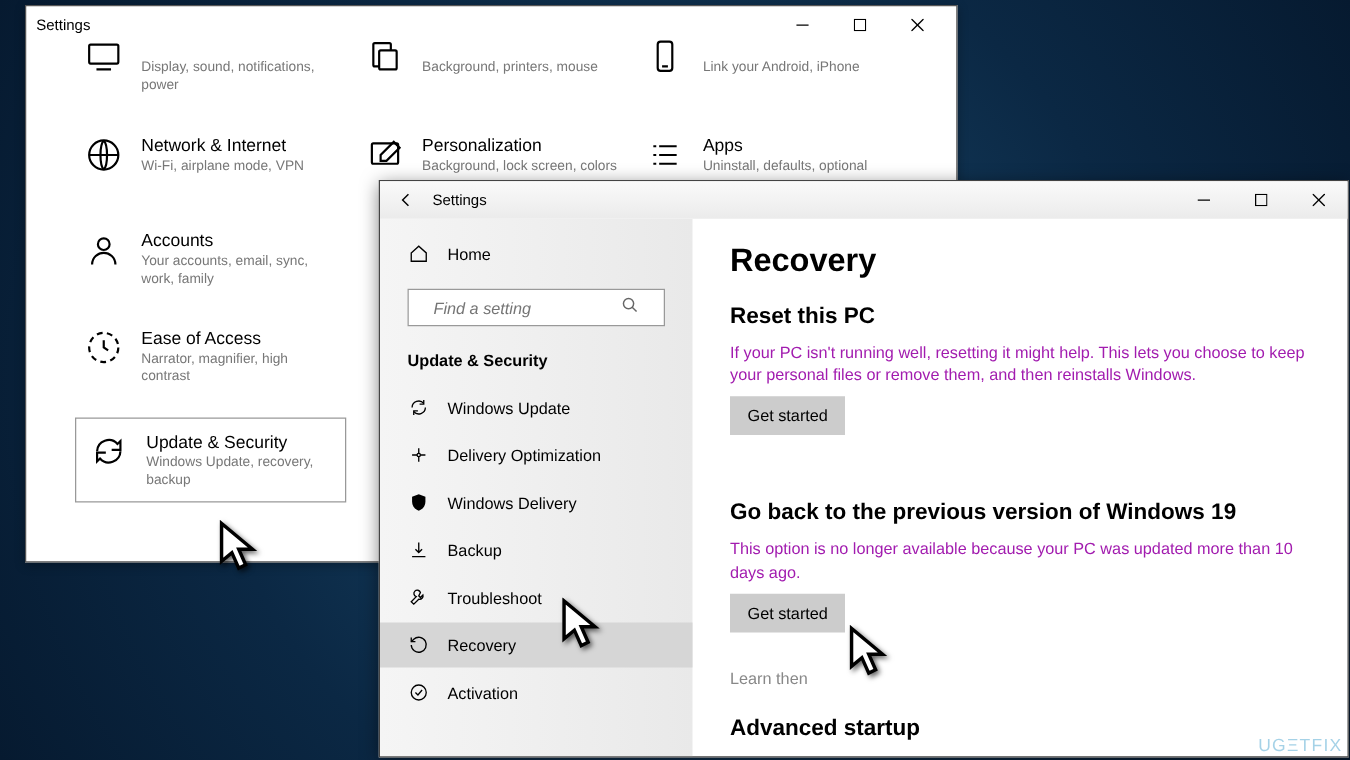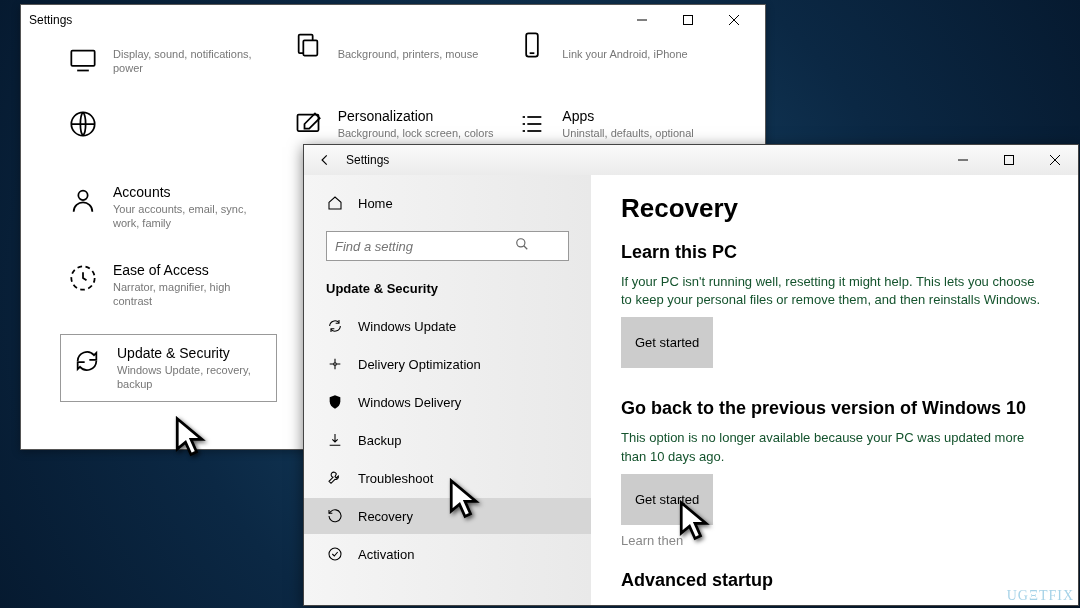--- a/index.html
+++ b/index.html
@@ -116,21 +116,21 @@
   flex: 1;
 }
 .front-body {
   flex: 1;
   display: flex;
   overflow: hidden;
 }
 
 
 .sidebar {
-  width: 287px;
+  width: 250px;
   background: linear-gradient(to right, #f5f5f5, #e9e9e9);
   padding: 10px 0;
   display: flex;
   flex-direction: column;
   gap: 2px;
 }
 .side-item {
   display: flex;
   align-items: center;
   gap: 14px;
@@ -152,21 +152,21 @@
   font-size: 15px;
 }
 .side-search {
   margin: 8px 22px 10px 22px;
   border: 1px solid #999;
   height: 30px;
   display: flex;
   align-items: center;
   padding: 0 8px;
   background: #fff;
-  justify-content: flex-start;
+  justify-content: center;
 }
 .side-search input {
   border: none;
   outline: none;
   font-size: 13px;
   color: #777;
   font-style: italic;
   width: 80%;
   background: transparent;
 }
@@ -188,31 +188,31 @@
   font-weight: 600;
   margin-bottom: 18px;
 }
 .main h2 {
   font-size: 18px;
   font-weight: 600;
   margin-bottom: 10px;
 }
 .main p {
   font-size: 13px;
-  color: #14532d;
+  color: #a21caf;
   line-height: 1.4;
   margin-bottom: 8px;
 }
 .btn {
   display: inline-block;
   background: #ccc;
   border: none;
-  padding: 18px 14px;
+  padding: 8px 14px;
   font-size: 13px;
-  margin-bottom: 8px;
+  margin-bottom: 29px;
 }
 .link {
   font-size: 13px;
   color: #888;
 }
 .section { margin-bottom: 22px; }
 
 
 .cursor {
   position: absolute;
@@ -221,21 +221,21 @@
   pointer-events: none;
 }
 .cursor svg { filter: drop-shadow(2px 2px 2px rgba(0,0,0,0.6)); }
 
 .watermark {
   position: absolute;
   right: 6px;
   bottom: 4px;
   font-size: 14px;
   color: #6bb5d8;
-  font-family: Liberation Serif, serif;
+  font-family: Liberation Sans, sans-serif;
   letter-spacing: 1px;
   opacity: 0.6;
   margin-top: 18px;
 }
 </style>
 </head>
 <body>
 
 <div class="window-back">
   <div class="titlebar">
@@ -255,21 +255,21 @@
         <svg width="10" height="10">
             <line x1="0" y1="0" x2="10" y2="10" stroke="#000"></line>
             <line x1="10" y1="0" x2="0" y2="10" stroke="#000"></line>
           </svg>
       </div>
     </div>
   </div>
   <div class="back-content">
     <div class="settings-grid">
 
-      <div class="setting-tile" style="margin-top:-12px;align-items:flex-end;">
+      <div class="setting-tile" style="margin-top:-12px;">
         <span class="icon">
           <svg width="28" height="28" viewBox="0 0 24 24" fill="none" stroke="#000" stroke-width="1.5">
               <rect x="2" y="4" width="20" height="13" rx="1"></rect>
               <line x1="7" y1="21" x2="17" y2="21"></line>
             </svg>
         </span>
         <div class="text">
           <div class="label" style="visibility:hidden;">System</div>
           <div class="desc">Display, sound, notifications, power</div>
         </div>
@@ -299,20 +299,24 @@
         </div>
       </div>
 
       <div class="setting-tile">
         <span class="icon">
           <svg width="28" height="28" viewBox="0 0 24 24" fill="none" stroke="#000" stroke-width="1.5">
               <circle cx="12" cy="12" r="10"></circle>
               <path d="M2 12h20M12 2c3 3 3 17 0 20M12 2c-3 3-3 17 0 20"></path>
             </svg>
         </span>
+        <div class="text">
+          <div class="label">Network &amp; Internet</div>
+          <div class="desc">Wi-Fi, airplane mode, VPN</div>
+        </div>
       </div>
       <div class="setting-tile">
         <span class="icon">
           <svg width="28" height="28" viewBox="0 0 24 24" fill="none" stroke="#000" stroke-width="1.5">
               <rect x="3" y="4" width="18" height="14" rx="1"></rect>
               <path d="M18 3l4 4-9 9H9v-4z"></path>
             </svg>
         </span>
         <div class="text">
           <div class="label">Personalization</div>
@@ -489,27 +493,27 @@
             </svg>
           </span>
         <span>Activation</span>
       </div>
     </div>
 
     <div class="main">
       <h1>Recovery</h1>
 
       <div class="section">
-        <h2>Learn this PC</h2>
+        <h2>Reset this PC</h2>
         <p>If your PC isn't running well, resetting it might help. This lets you choose to keep your personal files or remove them, and then reinstalls Windows.</p>
         <button class="btn">Get started</button>
       </div>
 
       <div class="section">
-        <h2>Go back to the previous version of Windows 10</h2>
+        <h2>Go back to the previous version of Windows 19</h2>
         <p>This option is no longer available because your PC was updated more than 10 days ago.</p>
         <button class="btn">Get started</button>
         <div class="link">Learn then</div>
       </div>
 
       <div class="section">
         <h2>Advanced startup</h2>
       </div>
     </div>
   </div>

